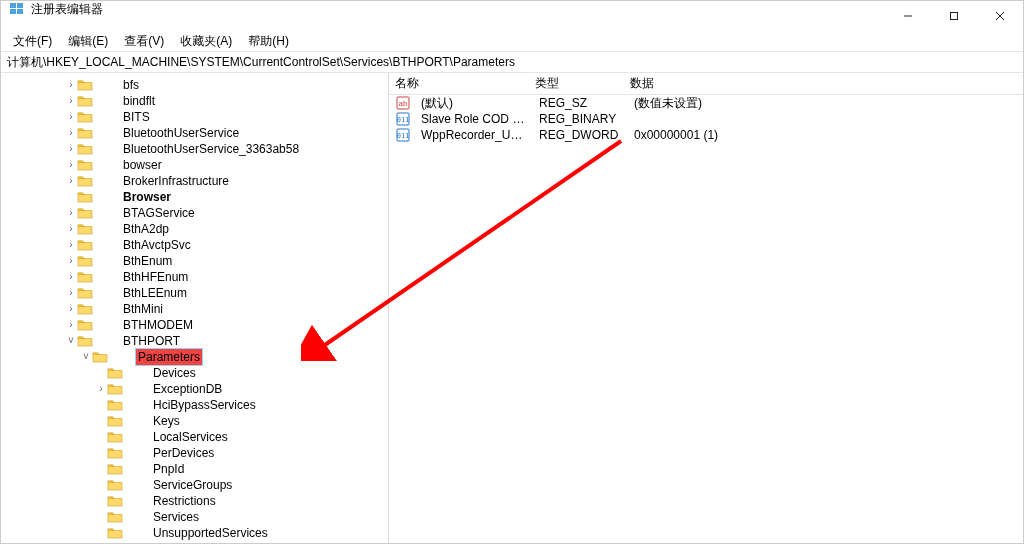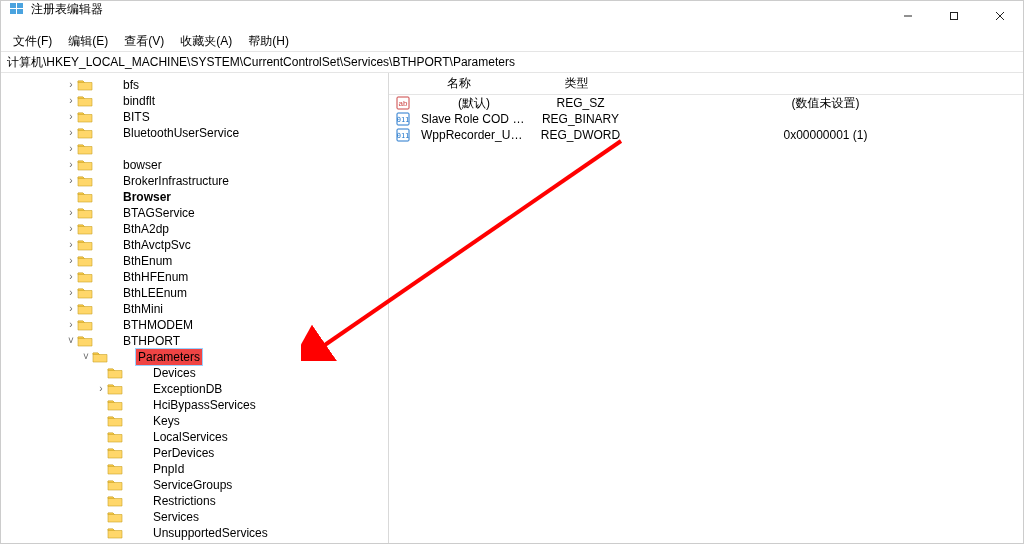--- a/index.html
+++ b/index.html
@@ -110,21 +110,21 @@
     outline: 1px solid #99d1ff;
   }
   
   .val-header {
     display: flex;
     height: 22px;
     align-items: center;
     border-bottom: 1px solid #e5e5e5;
     font-size: 12px;
   }
-  .col { padding: 0 6px; overflow:hidden; text-overflow:ellipsis; white-space:nowrap;text-align:center; }
+  .col { padding: 0 6px; overflow:hidden; text-overflow:ellipsis; white-space:nowrap; }
   .col-name { width: 140px; }
   .col-type { width: 95px; }
   .col-data { flex: 1; }
   .val-row {
     display: flex;
     height: 16px;
     align-items: center;
     font-size: 12px;
   }
   .val-icon {
@@ -231,20 +231,21 @@
           <span class="tree-label">BluetoothUserService</span>
         </div>
         <div class="tree-item" style="padding-left: 60px;">
           <span class="twisty">›</span>
           <span class="folder">
             <svg viewBox="0 0 16 14">
               <path d="M1 3 L6 3 L7.5 4.5 L15 4.5 L15 12 L1 12 Z" fill="#ffd76a" stroke="#c9a227" stroke-width="0.6"></path>
               <path d="M1 3 L6 3 L7.5 4.5 L1 4.5 Z" fill="#ffcf4a" stroke="#c9a227" stroke-width="0.6"></path>
             </svg>
           </span>
+          <span class="tree-label">BluetoothUserService_3363ab58</span>
         </div>
         <div class="tree-item" style="padding-left: 60px;">
           <span class="twisty">›</span>
           <span class="folder">
             <svg viewBox="0 0 16 14">
               <path d="M1 3 L6 3 L7.5 4.5 L15 4.5 L15 12 L1 12 Z" fill="#ffd76a" stroke="#c9a227" stroke-width="0.6"></path>
               <path d="M1 3 L6 3 L7.5 4.5 L1 4.5 Z" fill="#ffcf4a" stroke="#c9a227" stroke-width="0.6"></path>
             </svg>
           </span>
           <span class="tree-label">bowser</span>
@@ -478,20 +479,21 @@
             </svg>
           </span>
           <span class="tree-label">UnsupportedServices</span>
         </div>
       </div>
   </div>
   <div class="values-pane">
     <div class="val-header">
       <span class="col col-name">名称</span>
       <span class="col col-type">类型</span>
+      <span class="col col-data">数据</span>
     </div>
     <div id="val-rows">
         <div class="val-row">
           <span class="val-icon">
             <svg viewBox="0 0 14 14">
               <rect x="1" y="1" width="12" height="12" rx="1" fill="#fff" stroke="#c44" stroke-width="1"></rect>
               <text x="7" y="10" font-size="8" text-anchor="middle" fill="#c44" font-family="sans-serif">ab</text>
             </svg>
           </span>
           <span class="col col-name">(默认)</span>

